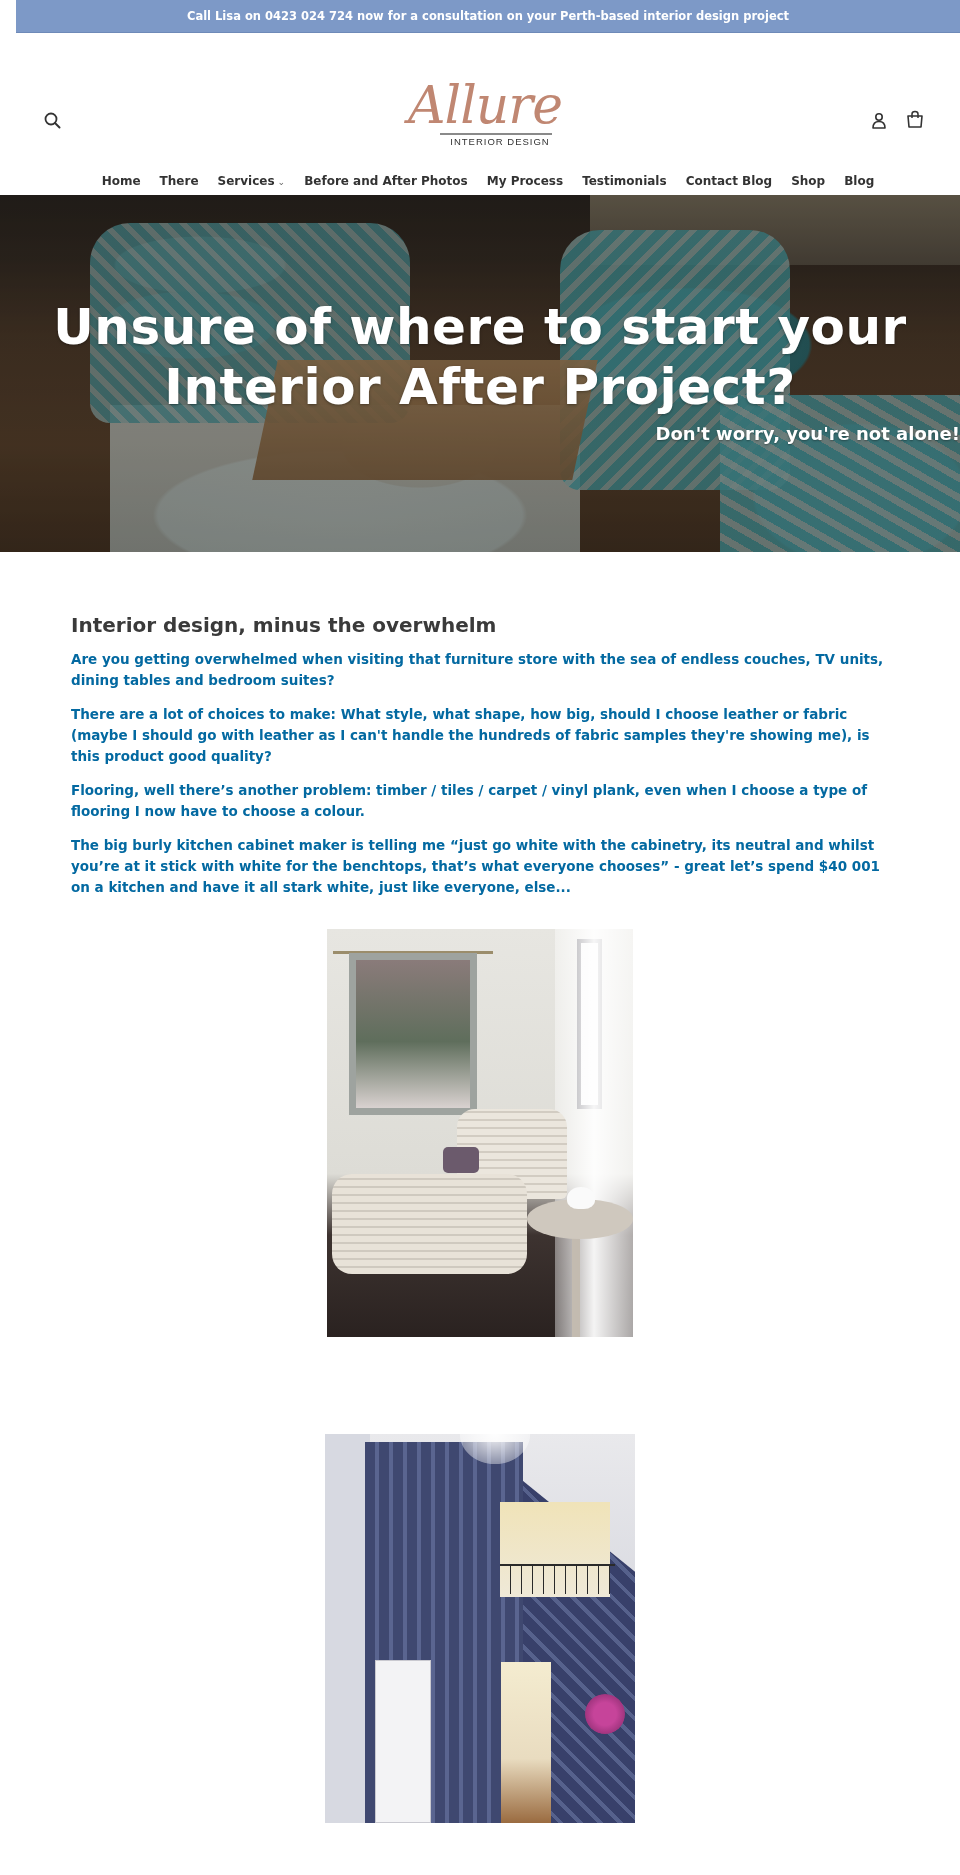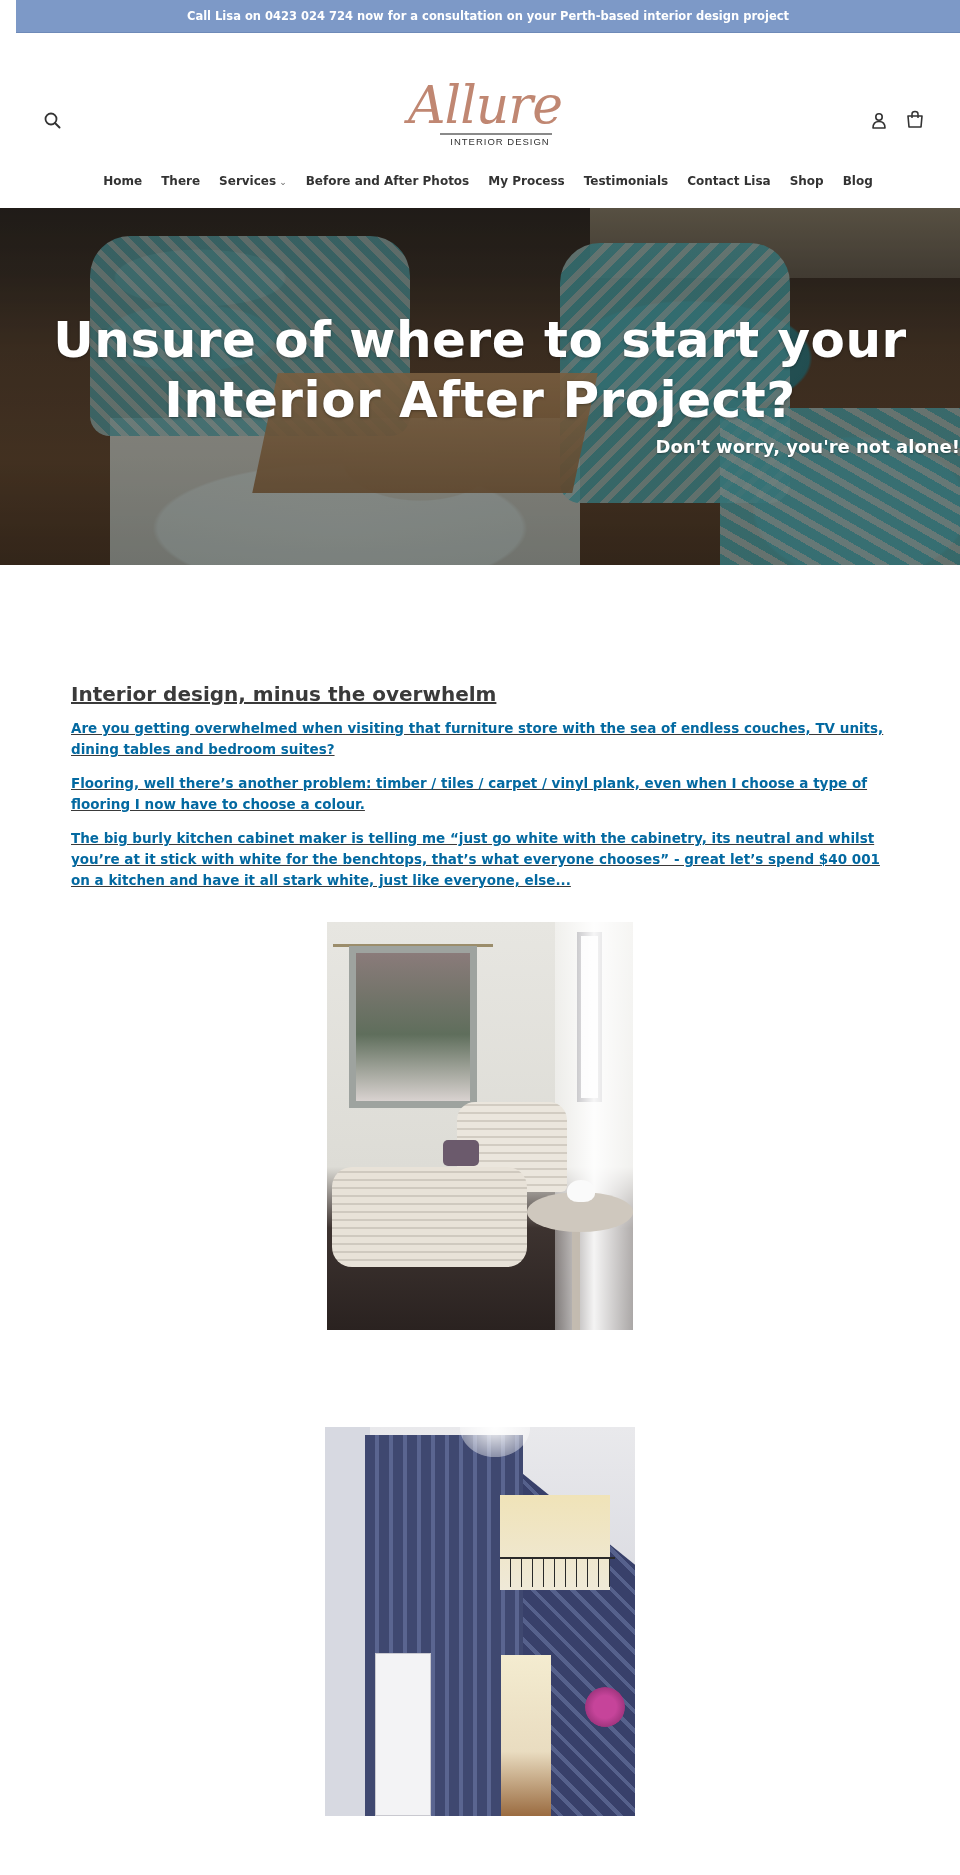--- a/index.html
+++ b/index.html
@@ -41,40 +41,39 @@
     position: relative; width: 960px; height: 357px; overflow: hidden;
     background:
       linear-gradient(rgba(0,0,0,0.28), rgba(0,0,0,0.28)),
       radial-gradient(ellipse 140px 55px at 190px 130px, #5fa3a6 0%, #4d9598 60%, transparent 62%),
       radial-gradient(ellipse 120px 40px at 200px 70px, #8fa6a3 0%, #7c9896 70%, transparent 72%),
       radial-gradient(ellipse 170px 80px at 690px 150px, #4fa2a6 0%, #3f8f94 70%, transparent 72%),
       radial-gradient(ellipse 150px 100px at 860px 300px, #7aa0a0 0%, #5e8f92 70%, transparent 72%),
       radial-gradient(ellipse 110px 60px at 420px 250px, #a4835a 0%, #8f6c45 70%, transparent 72%),
       radial-gradient(ellipse 260px 90px at 340px 320px, #c8cec9 0%, #b1bab5 70%, transparent 72%),
       linear-gradient(180deg, #3b332c 0%, #4a3d31 18%, #6b513a 40%, #7a5a3c 70%, #5e452f 100%);
-    margin-top: 13px;
   }
   .hero-counter { position: absolute; left: 590px; top: 0; width: 370px; height: 70px; background: linear-gradient(180deg,#7d735f,#5a5246); opacity: 0.9; }
   .hero-sofa-left { position: absolute; left: 90px; top: 28px; width: 320px; height: 200px; border-radius: 40px 40px 20px 20px; background: repeating-linear-gradient(45deg, #4f9194 0 8px, #8aa29f 8px 14px); opacity: 0.85; }
   .hero-sofa-right { position: absolute; left: 560px; top: 35px; width: 230px; height: 260px; border-radius: 40px 40px 20px 20px; background: repeating-linear-gradient(-45deg, #47979b 0 9px, #8aa6a3 9px 15px); opacity: 0.85; }
   .hero-ottoman { position: absolute; left: 720px; top: 200px; width: 240px; height: 157px; background: repeating-linear-gradient(30deg, #4a9ba0 0 10px, #93aaa7 10px 17px); opacity: 0.85; }
   .hero-rug { position: absolute; left: 110px; top: 210px; width: 470px; height: 147px; background: linear-gradient(#c2c7c1,#aab3ae); opacity: 0.8; }
   .hero-table { position: absolute; left: 265px; top: 165px; width: 320px; height: 120px; background: linear-gradient(#a27e55,#7e5e3c); transform: skewX(-12deg); opacity: 0.9; }
   .hero-shade { position: absolute; inset: 0; background: rgba(0,0,0,0.25); }
   .hero-title {
     position: absolute; top: 102px; left: 0; width: 960px; text-align: center;
     font-size: 50px; line-height: 60px; font-weight: bold; color: #ffffff; letter-spacing: 0.5px;
     text-shadow: 0 1px 3px rgba(0,0,0,0.35);
   }
   .hero-sub {
     position: absolute; top: 228px; left: 0; width: 960px; text-align: right;
     font-size: 18px; font-weight: bold; color: #ffffff; text-shadow: 0 1px 2px rgba(0,0,0,0.35);
   }
 
-  .content { width: 960px; padding: 115px 71px 0 71px; text-decoration: underline; }
+  .content { width: 960px; padding: 59px 71px 0 71px; }
   .content h2 { font-size: 20px; font-weight: bold; color: #3a3a3a; line-height: 28px; margin-bottom: 10px; }
   .content p { font-size: 13.5px; line-height: 21px; font-weight: bold; color: #0369a1; margin-bottom: 13px; }
 
   .photo1 {
     position: relative; margin: 31px auto 0 auto; width: 306px; height: 408px; overflow: hidden;
     background: linear-gradient(180deg, #e7e6e1 0%, #dddcd6 60%, #3d3330 75%, #2a2220 100%);
   }
   .p1-tapestry { position: absolute; left: 22px; top: 24px; width: 128px; height: 162px; border: 7px solid #9ea39f; background: linear-gradient(180deg, #8a7b7a, #5f6e5c 55%, #d9d2d0); }
   .p1-rod { position: absolute; left: 6px; top: 22px; width: 160px; height: 3px; background: #9b8d6b; }
   .p1-window { position: absolute; left: 250px; top: 10px; width: 25px; height: 170px; border: 4px solid #4d4c55; background: #f4f4f4; }
@@ -136,21 +135,21 @@
       </svg>
   </span>
 
   <nav class="nav">
     <a><span>Home</span></a>
     <a><span>There</span></a>
     <a><span>Services</span><span class="chev">⌄</span></a>
     <a><span>Before and After Photos</span></a>
     <a><span>My Process</span></a>
     <a><span>Testimonials</span></a>
-    <a><span>Contact Lisa</span></a>
+    <a><span>Contact Blog</span></a>
     <a><span>Shop</span></a>
     <a><span>Blog</span></a>
   </nav>
 </header>
 
 <section class="hero">
   <div class="hero-counter"></div>
   <div class="hero-rug"></div>
   <div class="hero-sofa-left"></div>
   <div class="hero-sofa-right"></div>
@@ -160,20 +159,21 @@
   <h1 class="hero-title">
     <span>Unsure of where to start your</span><br>
     <span>Interior After Project?</span>
   </h1>
   <div class="hero-sub">Don't worry, you're not alone!</div>
 </section>
 
 <main class="content">
   <h2>Interior design, minus the overwhelm</h2>
   <p>Are you getting overwhelmed when visiting that furniture store with the sea of endless couches, TV units, dining tables and bedroom suites?</p>
+  <p>There are a lot of choices to make: What style, what shape, how big, should I choose leather or fabric (maybe I should go with leather as I can't handle the hundreds of fabric samples they're showing me), is this product good quality?</p>
   <p>Flooring, well there’s another problem: timber / tiles / carpet / vinyl plank, even when I choose a type of flooring I now have to choose a colour.</p>
   <p>The big burly kitchen cabinet maker is telling me “just go white with the cabinetry, its neutral and whilst you’re at it stick with white for the benchtops, that’s what everyone chooses” - great let’s spend $40 001 on a kitchen and have it all stark white, just like everyone, else...</p>
 </main>
 
 <div class="photo1">
   <div class="p1-rod"></div>
   <div class="p1-tapestry"></div>
   <div class="p1-window"></div>
   <div class="p1-curtain"></div>
   <div class="p1-chaiseback"></div>

